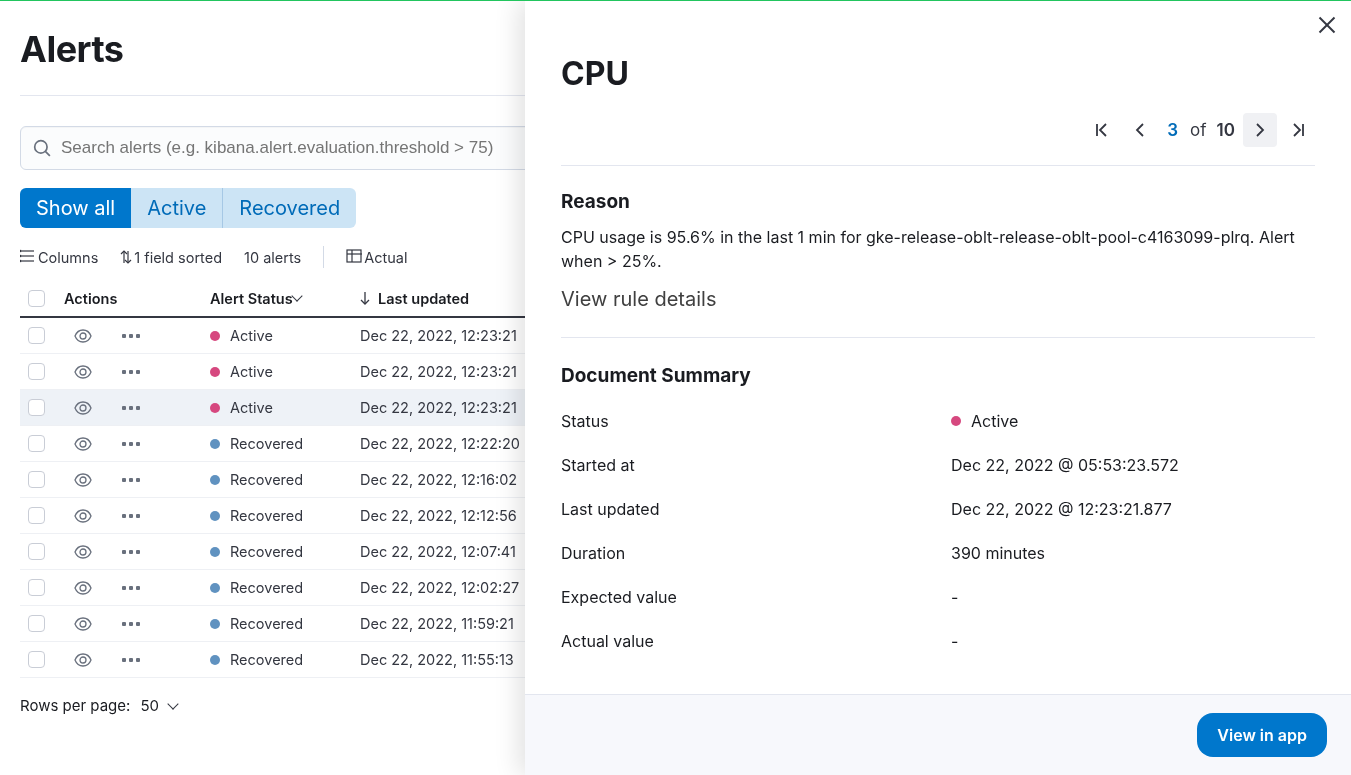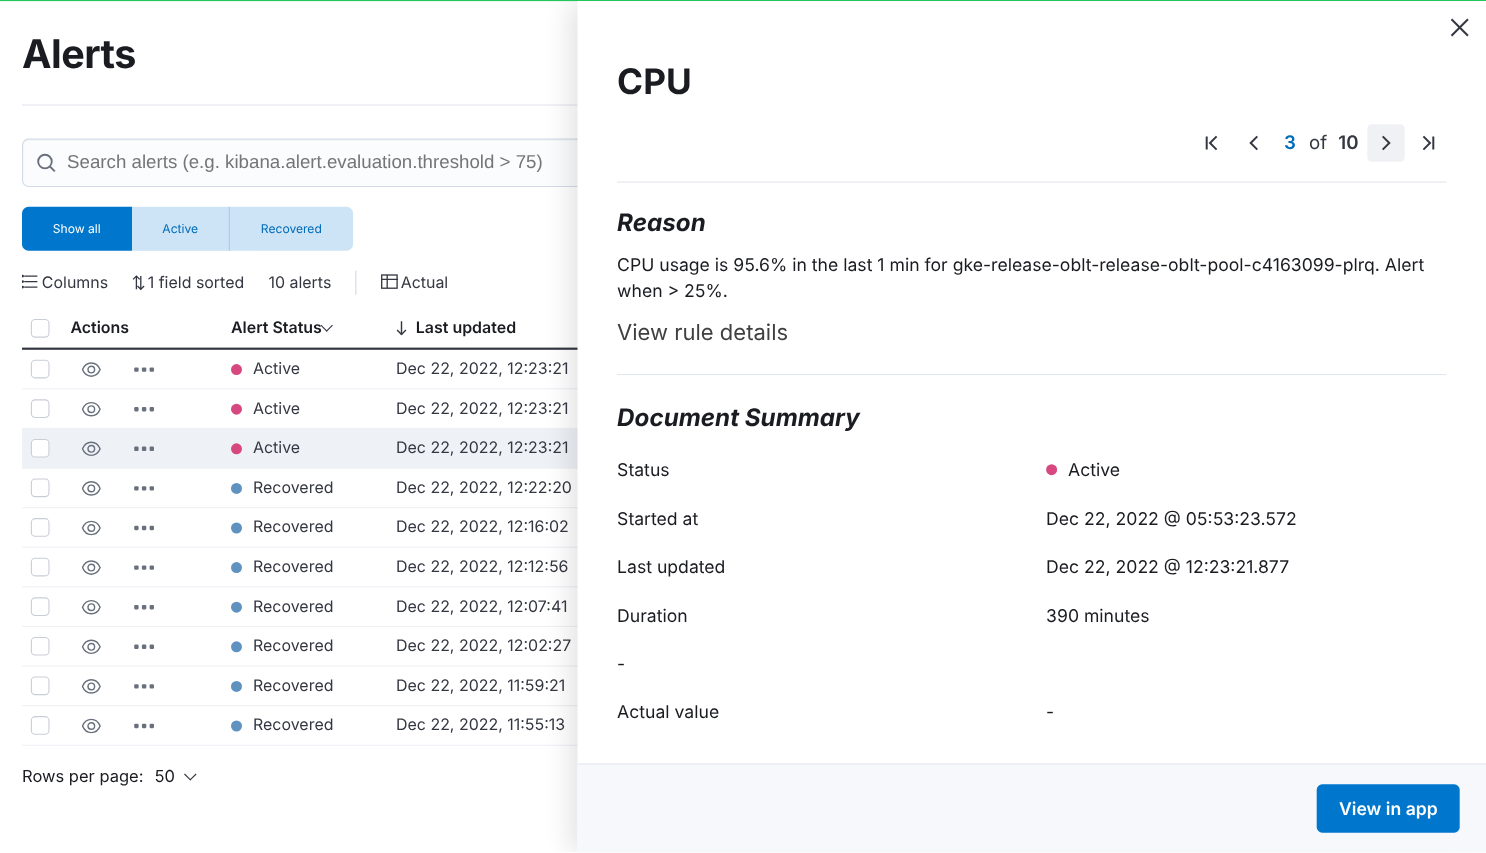--- a/index.html
+++ b/index.html
@@ -5,21 +5,21 @@
 * { box-sizing: border-box; margin: 0; padding: 0; }
 body { font-family: Inter, -apple-system, BlinkMacSystemFont, "Segoe UI", Helvetica, Arial, sans-serif; color: #1a1c21; font-size: 14px; background: #fff; }
 .app { position: relative; width: 1351px; height: 775px; overflow: hidden; border-top: 1px solid #22c55e; }
 .page-title { font-size: 36px; font-weight: 700; letter-spacing: -0.5px; padding: 26px 0 24px 20px; }
 .main { padding: 0 20px; }
 .divider-h { height: 1px; background: #e3e6ef; margin-bottom: 30px; }
 .search-wrap { display: flex; align-items: center; border: 1px solid #d3dae6; border-radius: 6px; height: 44px; padding: 0 12px; background: #fbfcfd; box-shadow: 0 1px 1px rgba(0,0,0,0.03) inset; }
 .search-wrap svg { flex: none; margin-right: 10px; }
 .search-wrap input { border: none; outline: none; flex: 1; font-size: 17px; background: transparent; color: #69707d; }
 .filter-group { display: flex; margin-top: 18px; }
-.filter-btn { height: 40px; display: flex; align-items: center; padding: 0 28px; font-size: 11px; border: none; cursor: pointer; font-family: inherit; }
+.filter-btn { height: 40px; display: flex; align-items: center; padding: 0 16px; font-size: 20px; border: none; cursor: pointer; font-family: inherit; }
 .filter-btn.primary { background: #0077cc; color: #fff; border-radius: 6px 0 0 6px; }
 .filter-btn.secondary { background: #cce4f5; color: #006bb8; border-right: 1px solid #a6c8e5; }
 .filter-btn.secondary:last-child { border-radius: 0 6px 6px 0; border-right: none; }
 .toolbar { display: flex; align-items: center; gap: 22px; margin-top: 14px; font-size: 14.5px; color: #343741; padding: 4px 0; }
 .toolbar .tb-item { display: flex; align-items: flex-start; gap: 2px; cursor: pointer; }
 .toolbar .sep { width: 1px; height: 22px; background: #d3dae6; }
 .table { margin-top: 8px; }
 .thead { display: flex; align-items: center; height: 38px; border-bottom: 2px solid #343741; font-size: 14.5px; font-weight: 600; }
 .row { display: flex; align-items: center; height: 36px; border-bottom: 1px solid #eef0f4; font-size: 14.5px; color: #343741; }
 .row.selected { background: #eef2f7; }
@@ -44,29 +44,29 @@
 .flyout-header { padding: 41px 36px 0 36px; margin-top: 12px; }
 .flyout-title { font-size: 32px; font-weight: 700; }
 .pager { display: flex; align-items: center; justify-content: flex-end; gap: 4px; margin-top: 20px; font-size: 17px; color: #343741; }
 .pager .num-cur { color: #006bb8; font-weight: 600; padding: 4px 6px; }
 .pager .of { padding: 0 2px; }
 .pager .num-total { font-weight: 600; padding: 0 4px; }
 .pager-btn { width: 34px; height: 34px; display: flex; align-items: center; justify-content: center; cursor: pointer; border-radius: 4px; }
 .pager-btn.active-bg { background: #f0f1f4; }
 .hr-fly { height: 1px; background: #e3e6ef; margin: 18px 0 0 0; }
 .flyout-body { padding: 24px 36px 0 36px; flex: 1; overflow: auto; }
-.section-title { font-size: 22px; font-weight: 700; margin-bottom: 12px; font-style: italic; }
+.section-title { font-size: 19px; font-weight: 700; margin-bottom: 12px; }
 .reason-text { font-size: 16px; line-height: 1.5; color: #1a1c21; }
 .link { color: #404040; font-size: 20px; text-decoration: none; display: inline-block; margin-top: 14px; cursor: pointer; }
 .hr-thin { height: 1px; background: #e3e6ef; margin: 26px 0; }
 .summary-row { display: flex; align-items: center; padding: 12px 0; font-size: 16px; }
 .summary-label { width: 390px; font-weight: 400; }
 .summary-value { flex: 1; font-weight: 400; display: flex; align-items: center; gap: 10px; }
 .flyout-footer { background: #f7f8fc; padding: 18px 24px; display: flex; justify-content: flex-end; border-top: 1px solid #e3e6ef; }
-.primary-btn { background: #0077cc; color: #fff; border: none; border-radius: 5px; padding: 12px 20px; font-size: 16px; font-weight: 600; cursor: pointer; font-family: inherit; }
+.primary-btn { background: #0077cc; color: #fff; border: none; border-radius: 16px; padding: 12px 20px; font-size: 16px; font-weight: 600; cursor: pointer; font-family: inherit; }
 </style>
 </head>
 <body>
 <div class="app">
 
 <h1 class="page-title">Alerts</h1>
 
 <div class="main">
   <div class="divider-h"></div>
 
@@ -416,20 +416,21 @@
     </div>
     <div class="summary-row">
       <div class="summary-label">Last updated</div>
       <div class="summary-value">Dec 22, 2022 @ 12:23:21.877</div>
     </div>
     <div class="summary-row">
       <div class="summary-label">Duration</div>
       <div class="summary-value">390 minutes</div>
     </div>
     <div class="summary-row">
+      <div class="summary-label">Expected value</div>
       <div class="summary-value">-</div>
     </div>
     <div class="summary-row">
       <div class="summary-label">Actual value</div>
       <div class="summary-value">-</div>
     </div>
   </div>
 
   <div class="flyout-footer">
     <button class="primary-btn">View in app</button>

